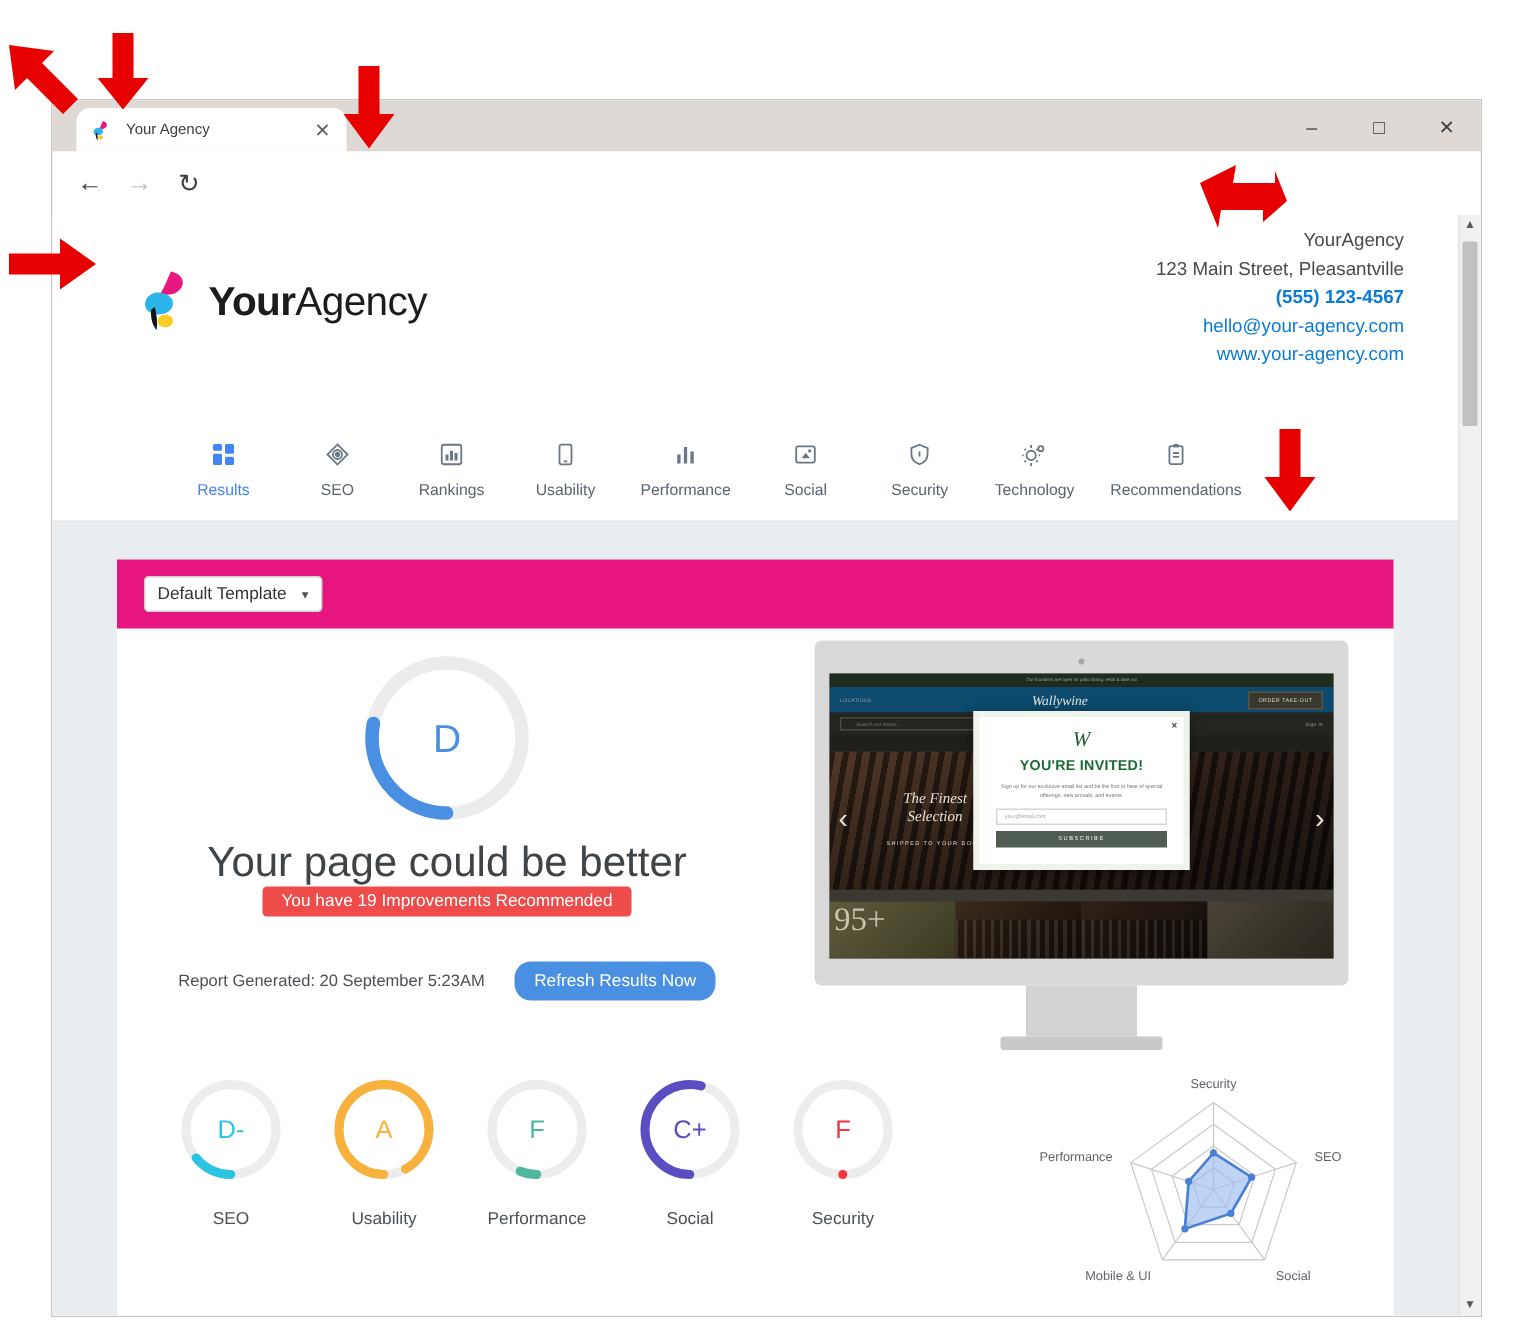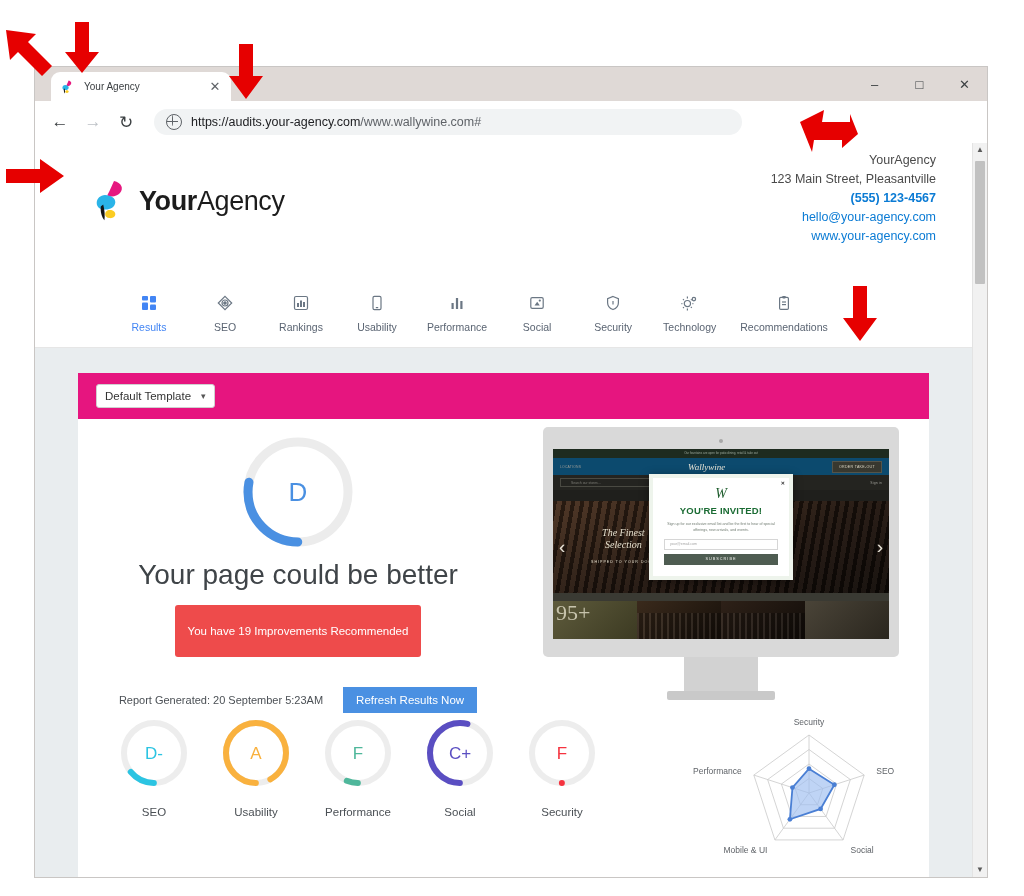--- a/index.html
+++ b/index.html
@@ -303,40 +303,39 @@
   }
   .main-gauge { margin: 0 auto; width: 118px; height: 118px; }
   .hero-headline {
     margin-top: 8px;
     font-size: 28px;
     color: #3f4448;
     font-weight: 400;
   }
   .improve-badge {
     display: inline-block;
-    margin-top: 14px;
     background: #ee4b4b;
     color: #ffffff;
     font-size: 11.5px;
-    padding: 20px 13px;
+    padding: 4px 13px;
     border-radius: 3px;
   }
   .report-row {
     margin-top: 30px;
     display: flex;
     align-items: center;
     justify-content: center;
   }
   .report-text { font-size: 11px; color: #4b5055; margin-right: 20px; }
   .refresh-btn {
     background: #4a90e2;
     color: #ffffff;
     font-size: 11.5px;
     padding: 7px 13px;
-    border-radius: 0;
+    border-radius: 11px;
     white-space: nowrap;
   }
 
   .hero-right {
     position: absolute;
     right: 26px;
     top: 8px;
     width: 360px;
   }
 
@@ -601,24 +600,20 @@
       <span>–</span>
       <span>□</span>
       <span>✕</span>
     </div>
   </div>
 
   <div class="toolbar">
     <span class="navbtn">←</span>
     <span class="navbtn disabled">→</span>
     <span class="navbtn">↻</span>
-    <div class="omnibox">
-      <span class="omnibox-icon"></span>
-      <span class="omnibox-url"><span>https://audits.your-agency.com</span><span class="dim">/www.wallywine.com#</span></span>
-    </div>
   </div>
 
   <div class="viewport">
 
     <div class="scrollbar">
       <div class="sb-up">▲</div>
       <div class="sb-thumb"></div>
       <div class="sb-down">▼</div>
     </div>
 

